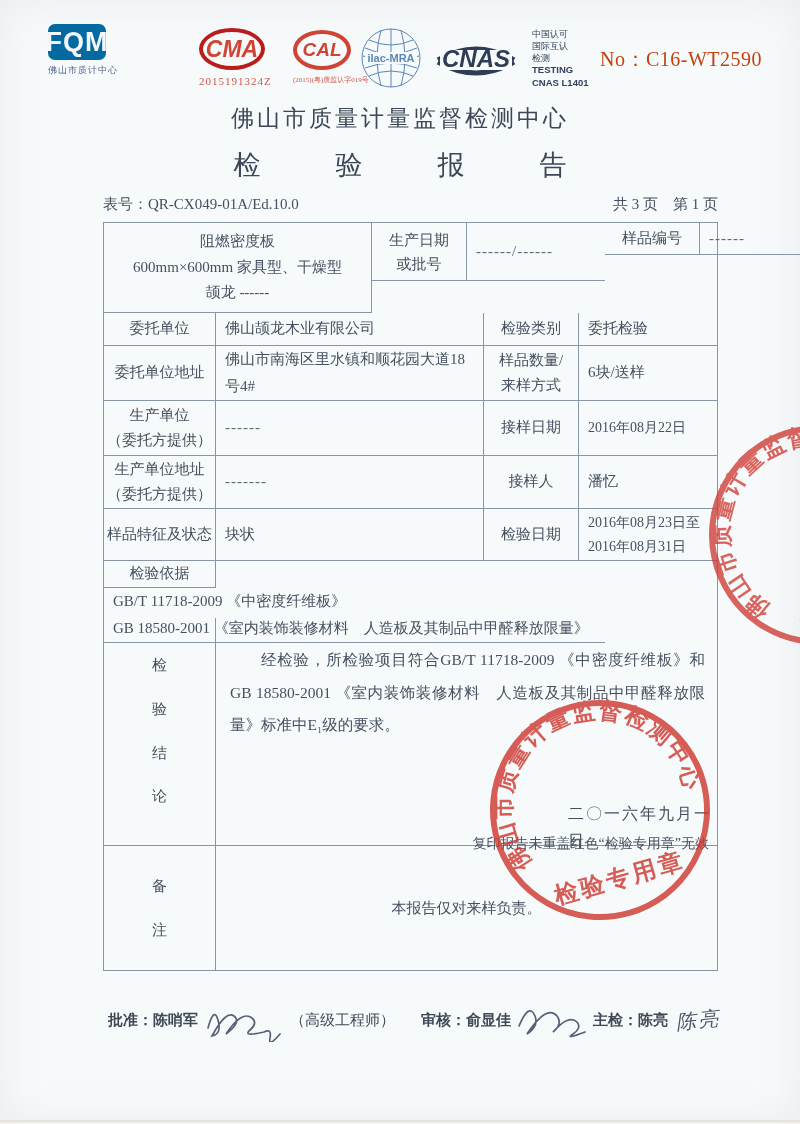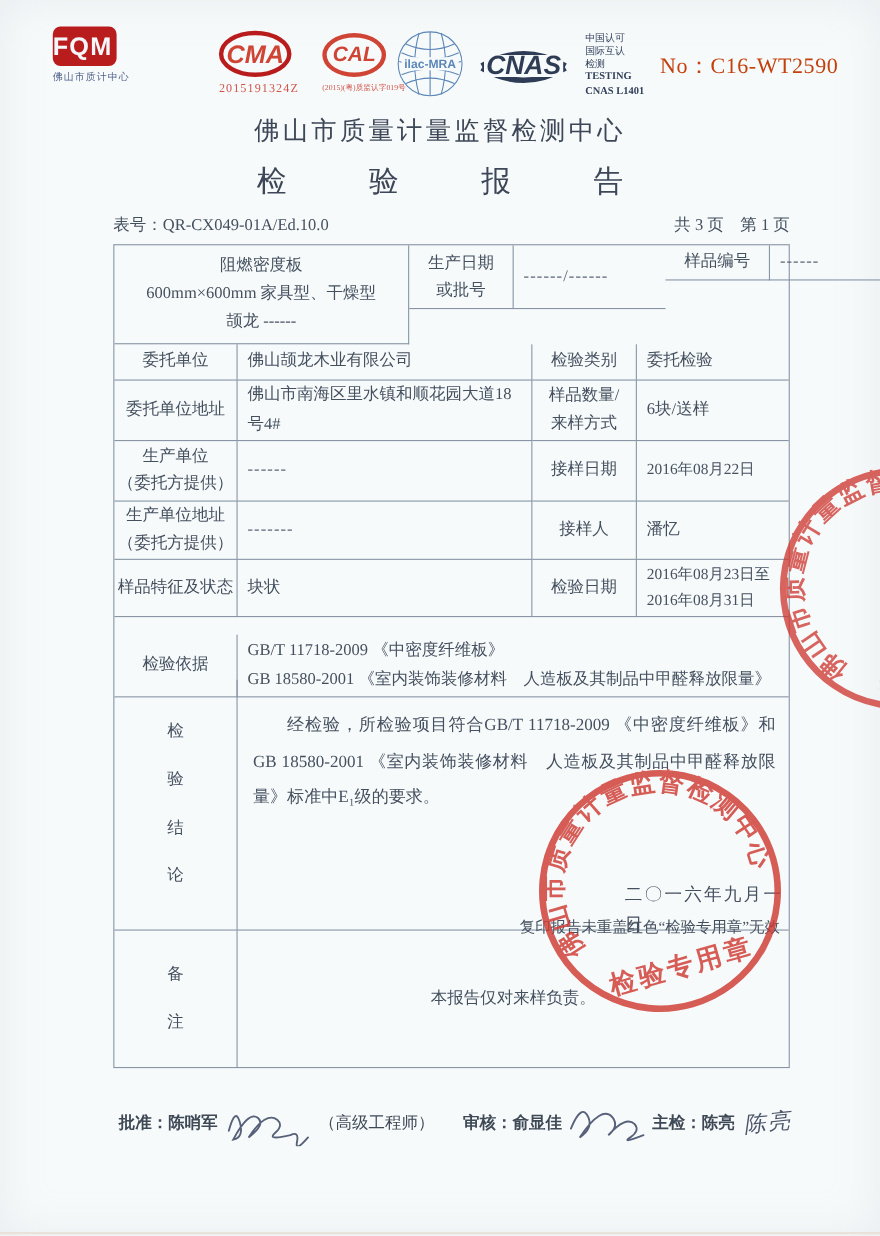--- a/index.html
+++ b/index.html
@@ -7,33 +7,33 @@
   body { font-family:"Liberation Serif","DejaVu Serif",serif; }
   .page {
     position:relative; width:800px; height:1124px;
     background:#f7fafb; overflow:hidden; color:#45505f;
     box-shadow:inset 0 0 40px rgba(190,200,205,.25);
   }
   .page::after{ content:""; position:absolute; left:0; right:0; bottom:2px; height:2px; background:#e7ddd2; opacity:.8; }
   .abs { position:absolute; }
 
   
-  .fqm-box { width:58px; height:36px; background:#b91c1c; border-radius:7px;
+  .fqm-box { width:58px; height:36px; background:#0369a1; border-radius:7px;
     color:#f4f6fa; font-family:"Liberation Sans",sans-serif; font-weight:bold;
-    font-size:23px; display:flex; align-items:center; justify-content:flex-start; letter-spacing:1px;}
+    font-size:27px; display:flex; align-items:center; justify-content:center; letter-spacing:1px;}
   .fqm-cap { margin-top:4px; font-size:9px; color:#51618a; letter-spacing:1px; text-align:left; }
   .cma-oval { width:66px; height:42px; border:4px solid #b91c1c; border-radius:50%;
     display:flex; align-items:center; justify-content:center;
     color:#cf4434; font-family:Liberation Sans, sans-serif; font-weight:bold; font-size:23px; font-style:italic; letter-spacing:0;}
   .cma-num { margin-top:5px; font-size:11px; color:#d0554a; letter-spacing:1px; text-align:center;}
   .cal-oval { width:58px; height:40px; border:4px solid #cf4434; border-radius:50%;
     display:flex; align-items:center; justify-content:center;
     color:#cf4434; font-family:"Liberation Sans",sans-serif; font-weight:bold; font-size:19px; font-style:italic;}
   .cal-num { margin-top:5px; font-size:7px; color:#d0554a; text-align:center; white-space:nowrap;}
-  .cnas-block { font-family:Liberation Serif, serif; color:#33415c; font-size:9px; line-height:1.35;}
+  .cnas-block { font-family:Liberation Sans, sans-serif; color:#33415c; font-size:9px; line-height:1.35;}
   .cnas-block .b { font-weight:bold; font-size:9.5px;}
   .report-no { font-size:20px; color:#c2410c; letter-spacing:.5px;}
 
   
   .org-title { width:100%; text-align:center; font-size:23px; color:#3d4757; letter-spacing:3px; }
   .doc-title { width:100%; text-align:center; font-size:27px; color:#3d4757; letter-spacing:24px; text-indent:24px;}
   .form-line { width:615px; left:103px; display:flex; justify-content:space-between; font-size:15px; color:#45505f;}
 
   
   .tbl { left:103px; top:222px; width:615px; height:749px; border:1px solid #8795a5; }
@@ -237,21 +237,21 @@
         </div>
       <div class="cell lab c3" style="height:52px;">
           <div>检验日期</div>
         </div>
       <div class="cell val c4 small14" style="height:52px; line-height:1.7;">
         <div>2016年08月23日至</div>
         <div>2016年08月31日</div>
       </div>
     </div>
 
-    <div class="row" style="top:354px; height:57px;">
+    <div class="row" style="top:338px; height:57px;flex-direction:column;">
       <div class="cell lab c1" style="height:57px;">
           <div>检验依据</div>
         </div>
       <div class="cell val span-right" style="height:57px; line-height:1.8;">
         <div>GB/T 11718-2009 《中密度纤维板》</div>
         <div>GB 18580-2001 《室内装饰装修材料　人造板及其制品中甲醛释放限量》</div>
       </div>
     </div>
 
     <div class="row" style="top:395px; height:228px;">

